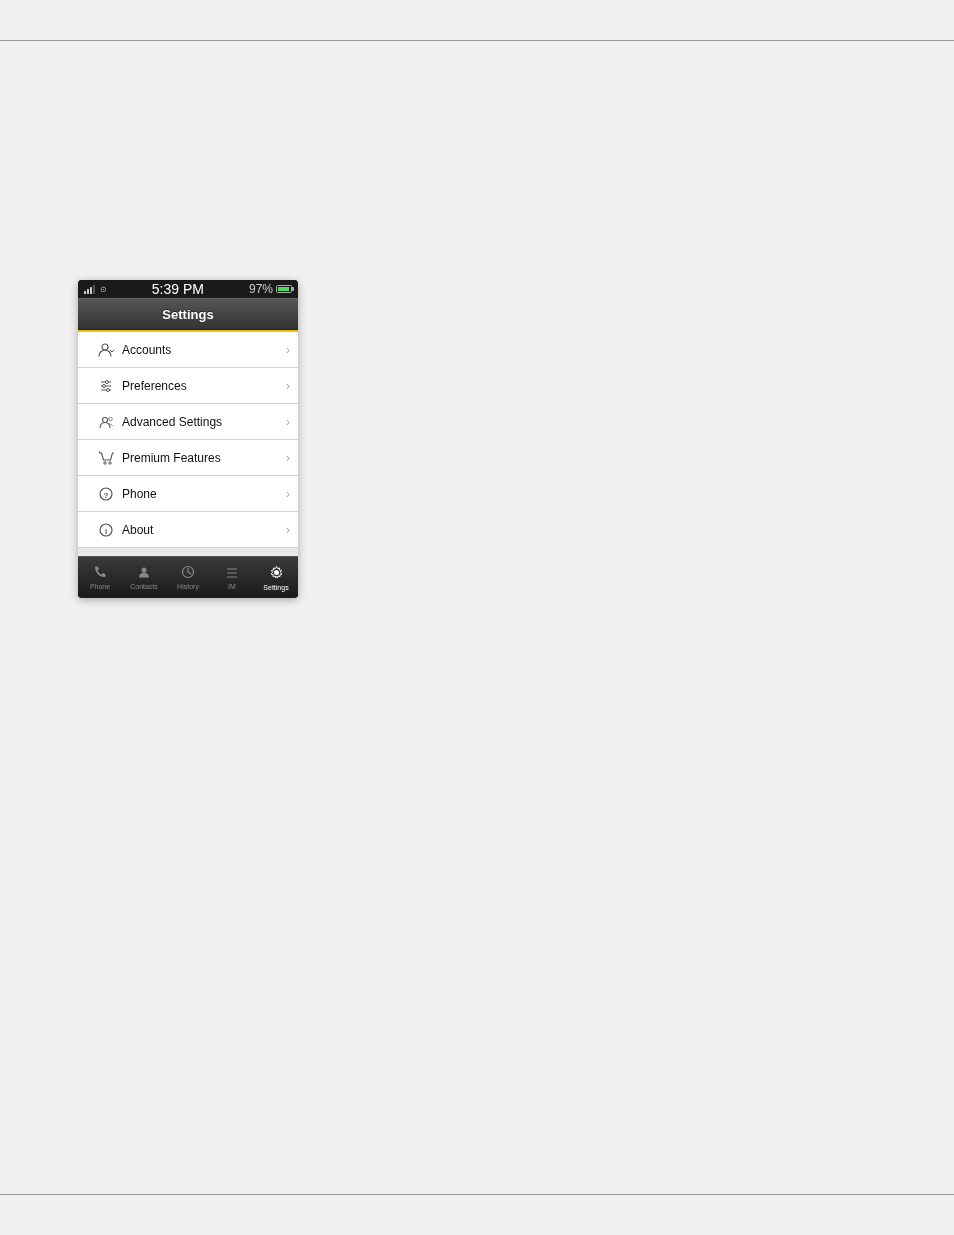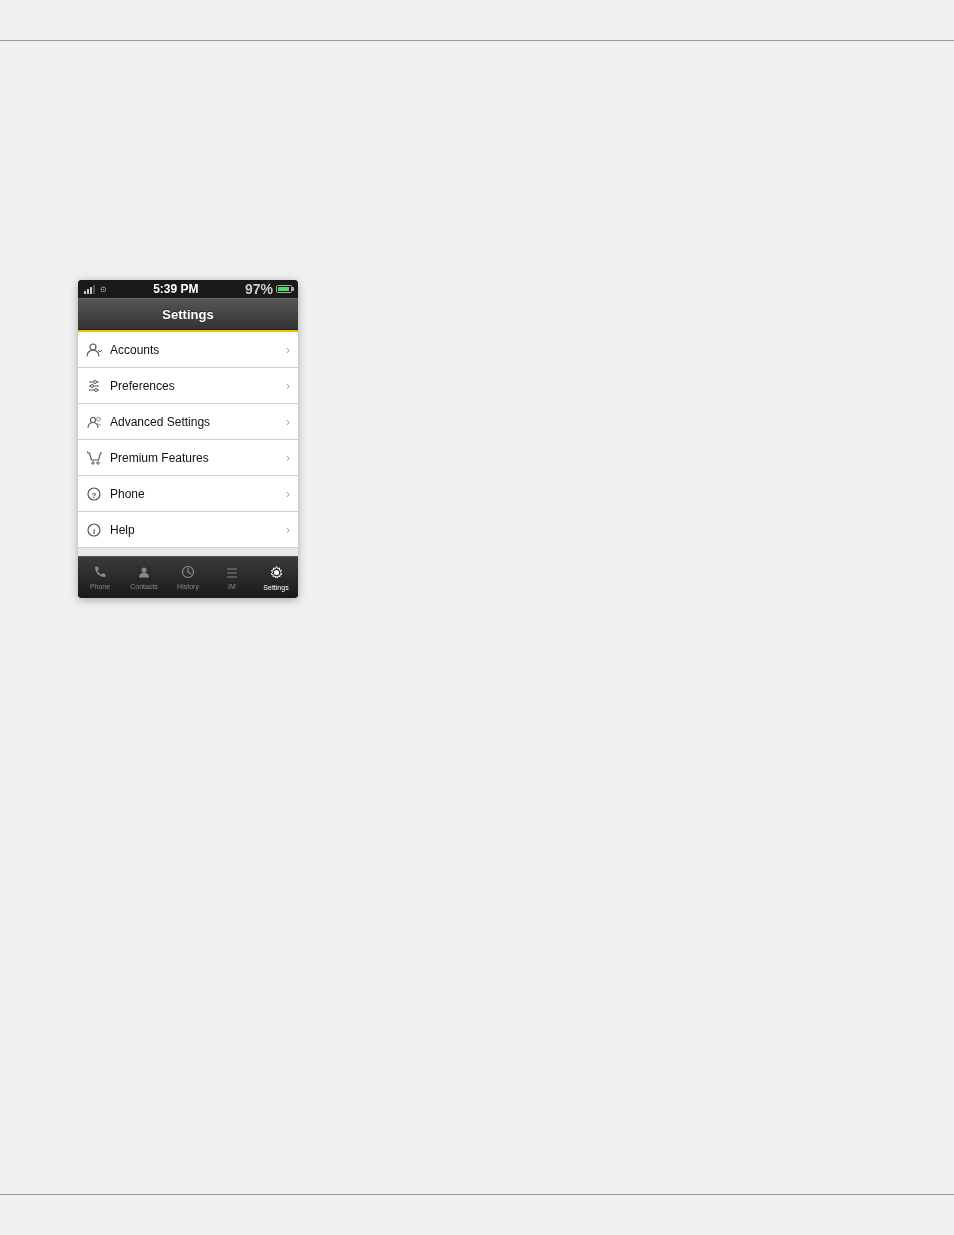--- a/index.html
+++ b/index.html
@@ -78,34 +78,33 @@
     .signal-bar:nth-child(4) { height: 9px; background: #555; }
 
     .wifi-icon {
       color: #ccc;
       font-size: 8px;
       margin-left: 2px;
     }
 
     .status-time {
       color: #fff;
-      font-size: 12px;
-      font-weight: 700;
+      font-size: 14px;
+      font-weight: 400;
     }
 
     .status-right {
       display: flex;
       align-items: center;
       gap: 3px;
     }
 
     .battery-text {
       color: #ccc;
-      font-size: 14px;
-      font-weight: bold;
+      font-size: 12px;
     }
 
     .battery-icon {
       width: 16px;
       height: 8px;
       border: 1px solid #aaa;
       border-radius: 1.5px;
       position: relative;
       display: inline-flex;
       align-items: center;
@@ -154,21 +153,21 @@
     }
 
     
     .settings-list {
       background: #fff;
     }
 
     .settings-item {
       display: flex;
       align-items: center;
-      padding: 0 8px 0 6px;
+      padding: 0 8px 0 18px;
       height: 36px;
       border-bottom: 1px solid #d0d0d0;
       cursor: pointer;
       background: #fff;
     }
 
     .item-icon {
       width: 20px;
       height: 20px;
       margin-right: 6px;
@@ -339,21 +338,21 @@
       <span class="item-chevron">›</span>
     </div>
 
     <div class="settings-item">
       <div class="item-icon">
         <svg width="14" height="14" viewBox="0 0 14 14" fill="none">
           <circle cx="7" cy="7" r="6" stroke="#555" stroke-width="1.2" fill="none"></circle>
           <text x="7" y="11" text-anchor="middle" font-size="8" font-weight="700" fill="#555">i</text>
         </svg>
       </div>
-      <span class="item-label">Help</span>
+      <span class="item-label">About</span>
       <span class="item-chevron">›</span>
     </div>
 
   </div>
 
   <div class="list-separator"></div>
 
   <div class="tab-bar">
 
     <div class="tab-item">

